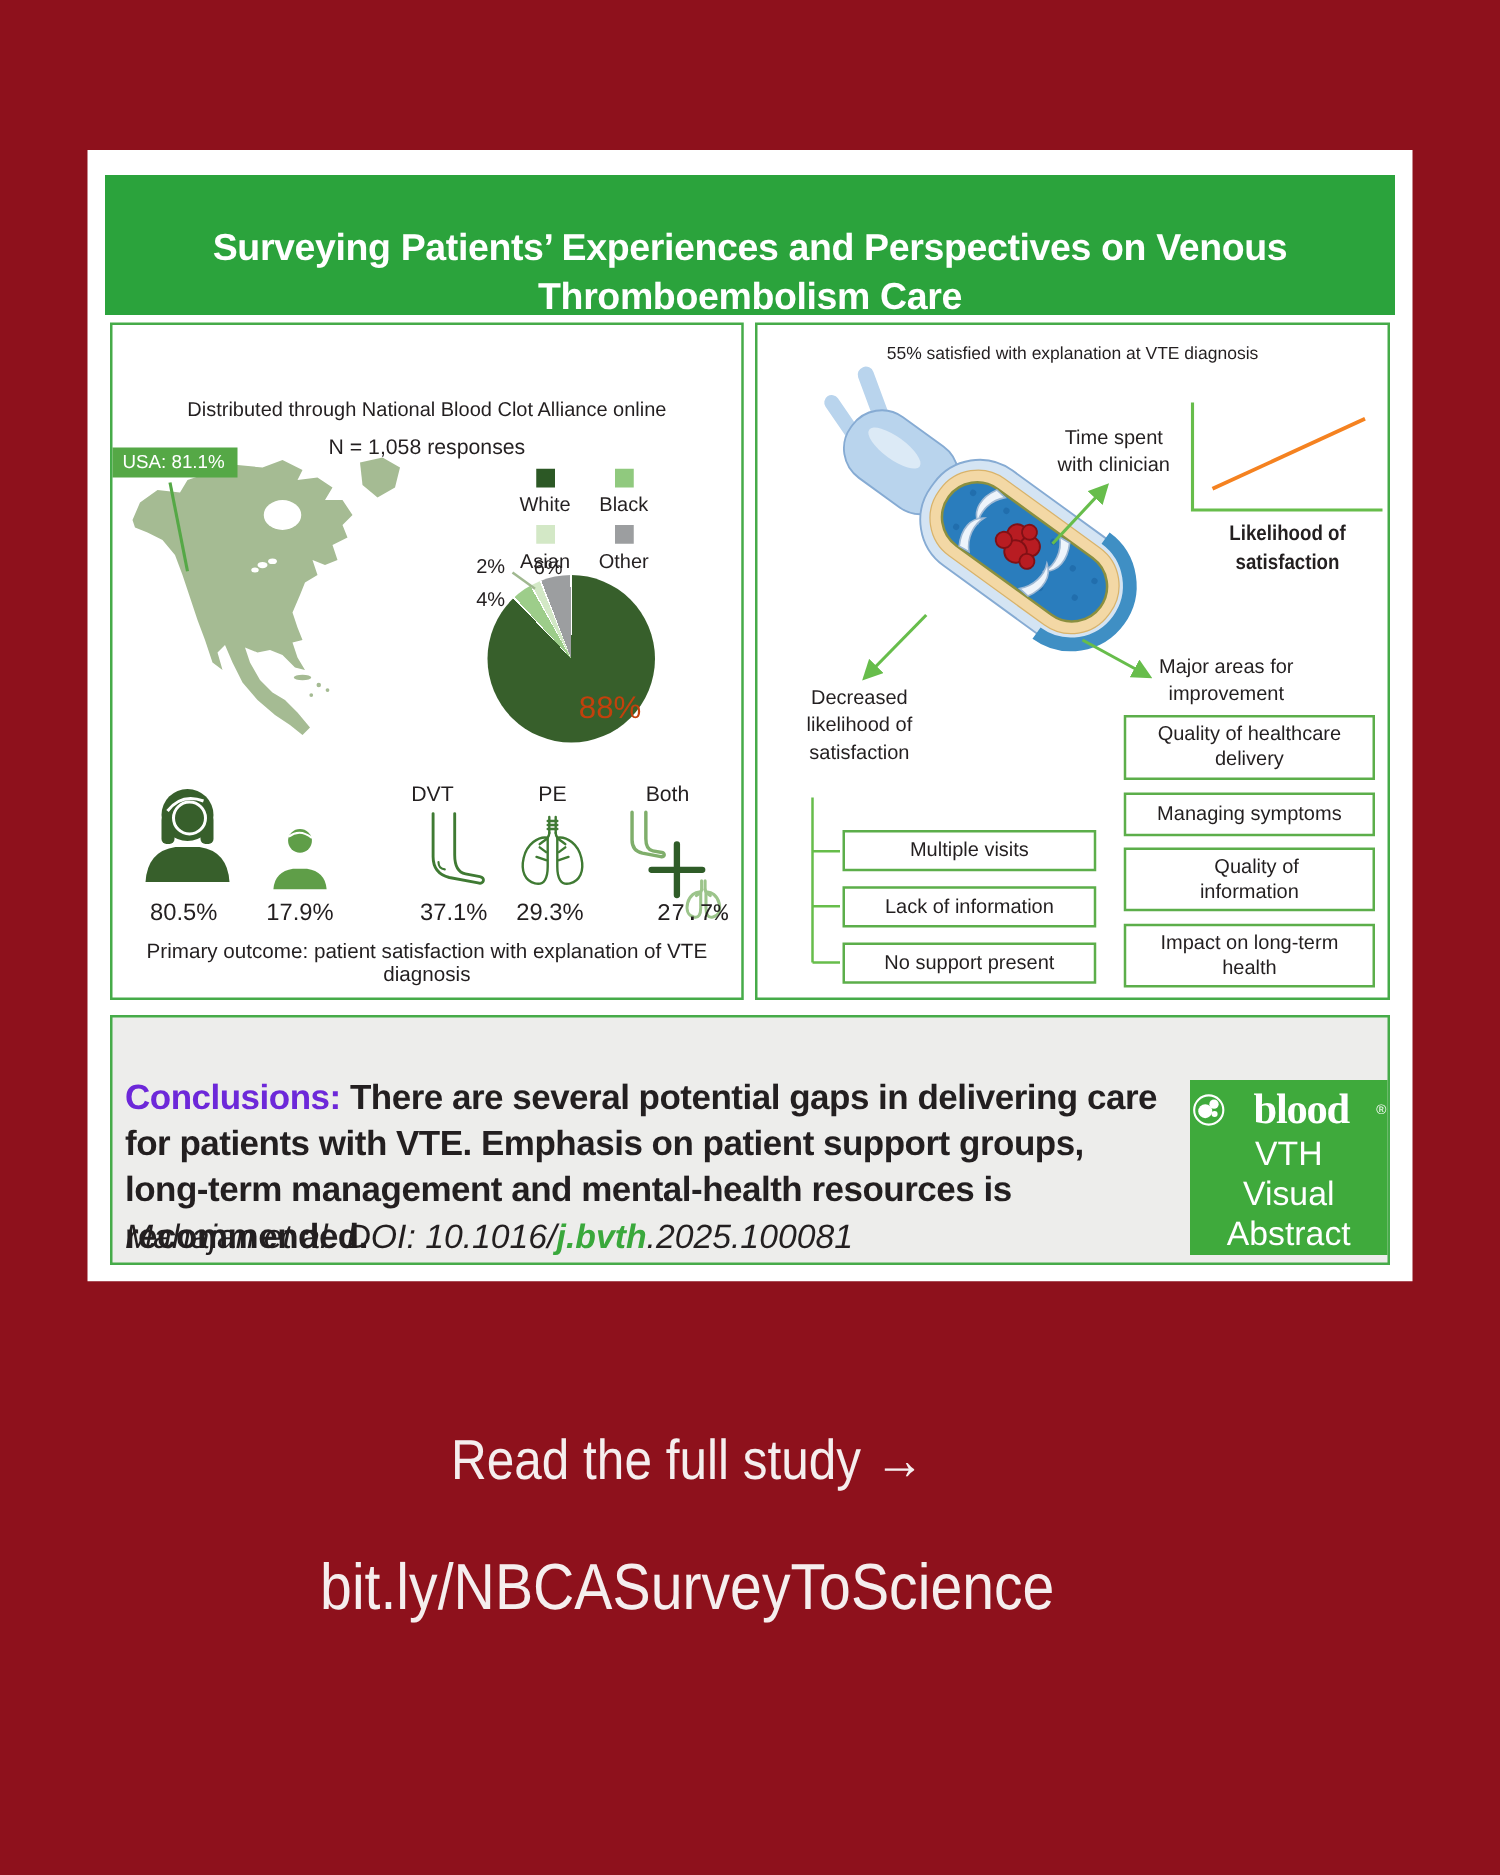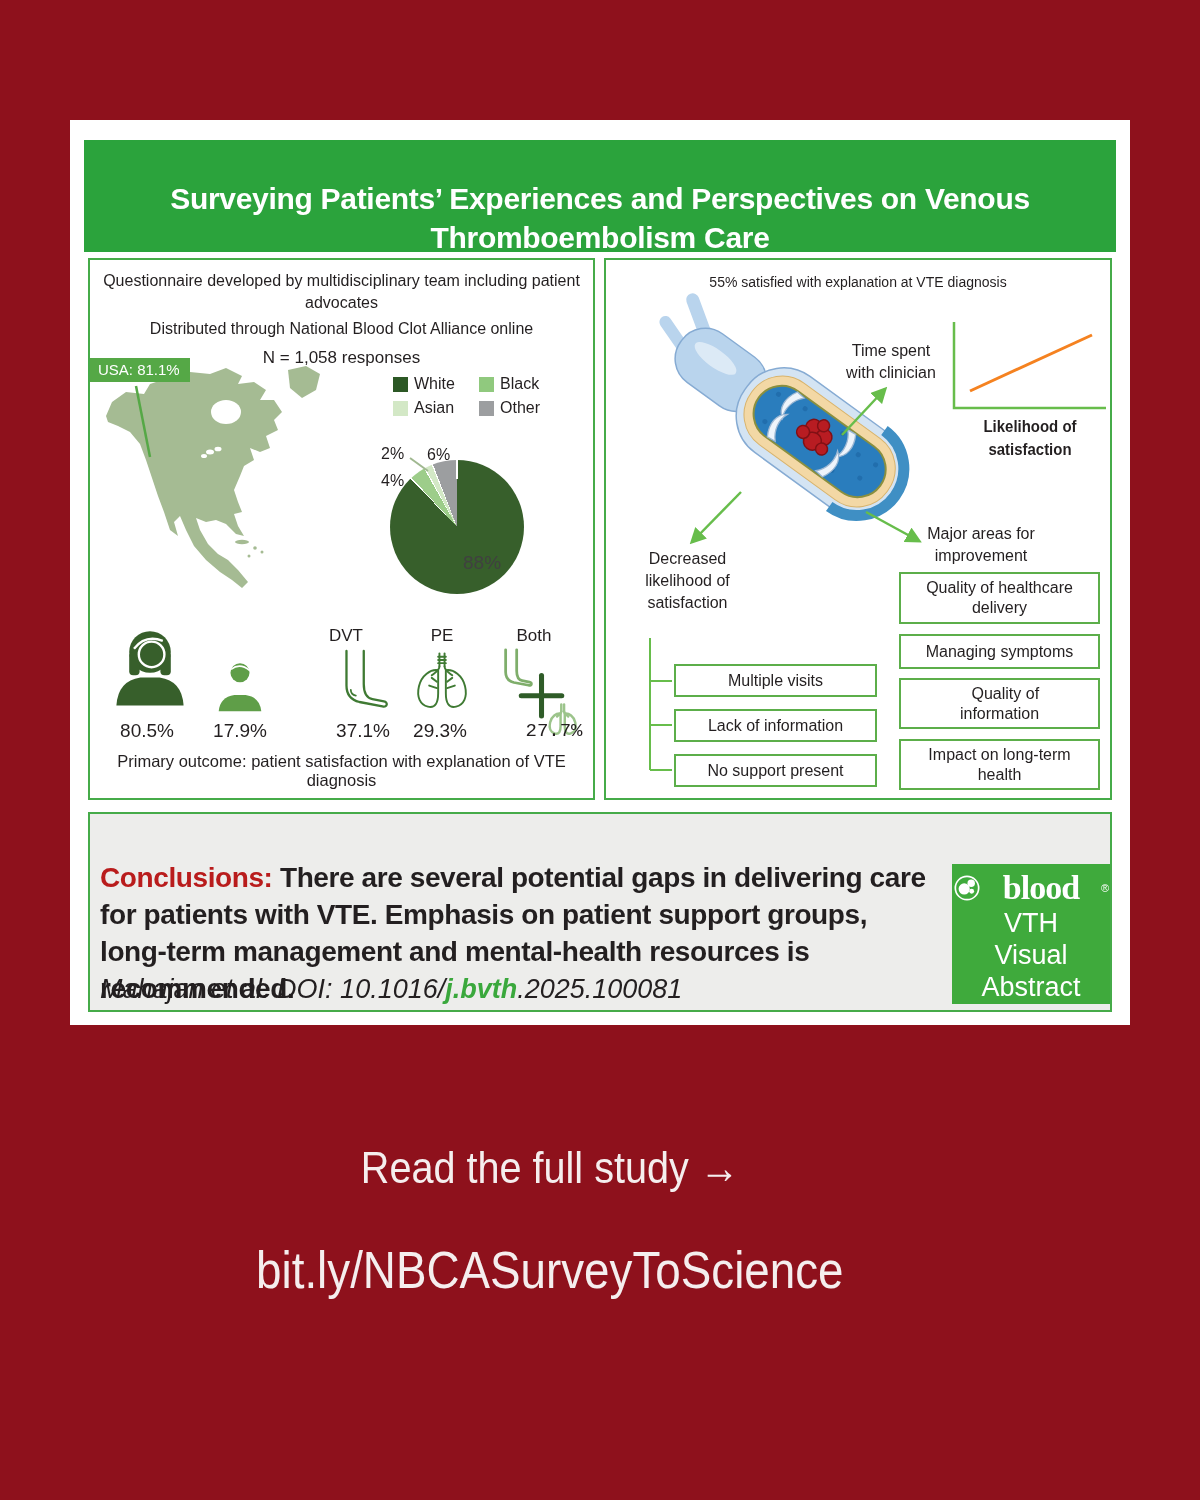--- a/index.html
+++ b/index.html
@@ -11,51 +11,49 @@
   .card { left:70px; top:120px; width:1060px; height:905px; background:#ffffff; }
   .banner { left:14px; top:20px; width:1032px; height:112px; background:#2ba33c; color:#ffffff;
             font-weight:bold; font-size:30px; line-height:39px; letter-spacing:-0.3px; }
   .panel { border:2px solid #46ab49; background:#ffffff; }
   .panel-left  { left:18px;  top:138px; width:507px; height:542px; }
   .panel-right { left:534px; top:138px; width:508px; height:542px; }
   .smalltext { font-size:16px; line-height:22px; }
   .value { font-size:19px; }
   .usa-callout { background:#55a846; color:#ffffff; font-size:15px; padding:3px 10px 4px 8px; }
   .legend { display:grid; grid-template-columns:86px auto; row-gap:6px; column-gap:0; font-size:16px; }
-  .legend-item { display:flex; align-items:center; gap:6px; }
+  .legend-item { display:flex; align-items:center; gap:6px;flex-direction:column; }
   .swatch { width:15px; height:15px; display:inline-block; }
   .pie { width:134px; height:134px; border-radius:50%; }
   .pielabel { font-size:16px; }
   .greenbox { border:2px solid #5cae4a; display:flex; align-items:center; justify-content:center;
               text-align:center; font-size:16px; line-height:20px; background:#ffffff; }
   .conclusions { left:18px; top:692px; width:1024px; height:200px; background:#ededeb; border:2px solid #46ab49; }
   .conc-text { font-size:28px; line-height:37px; font-weight:bold; letter-spacing:-0.4px; }
-  .conc-label { color:#b91c1c; }
+  .conc-label { color:#6d28d9; }
   .citation { font-size:27px; font-style:italic; }
   .cit-journal { color:#3aa83c; font-weight:bold; }
   .logo-box { background:#3faa3c; color:#ffffff; text-align:center; }
   .logo-word { font-family:"Liberation Serif", serif; font-weight:bold; font-size:34px; letter-spacing:-1px; }
   .logo-lines { font-size:27px; line-height:32px; }
   .cond { transform:scaleX(0.88); transform-origin:center top; }
   .footer-text { color:#f5eeee; text-align:center; }
 </style>
 </head>
 <body>
 
 <div class="abs card">
 
   <div class="abs banner ctr pre">
     <span>Surveying Patients’ Experiences and Perspectives on Venous
 Thromboembolism Care</span>
   </div>
 
   <div class="abs panel panel-left">
 
-    <div class="abs ctr pre smalltext" style="left:0;top:10px;width:100%;">Questionnaire developed by multidisciplinary team including  patient
-advocates</div>
     <div class="abs ctr smalltext" style="left:0;top:58px;width:100%;">Distributed through National Blood Clot Alliance online</div>
     <div class="abs ctr" style="left:0;top:88px;width:100%;font-size:17px;">N = 1,058 responses</div>
 
     <svg class="abs" style="left:2px;top:100px;" width="246" height="258" viewBox="0 0 246 258">
       <path fill="#a5bb93" d="M14 56 L20 42 L34 32 L52 34 L58 24 L76 18 L98 12 L118 14 L134 8 L150 16 L146 24 L162 22 L174 30 L168 40 L182 40 L190 52 L182 60 L186 70 L174 76 L178 88 L168 92 L158 88 L162 100 L152 106 L148 116 L142 130 L146 142 L150 152 L142 154 L146 166 L152 176 L144 174 L134 164 L124 160 L114 162 L104 158 L108 170 L116 184 L126 194 L136 200 L146 210 L156 222 L150 228 L140 220 L128 212 L114 200 L102 186 L94 170 L88 156 L82 162 L86 176 L78 170 L72 152 L66 136 L60 118 L54 100 L48 84 L38 72 L26 66 L16 62 Z"></path>
       <path fill="#a5bb93" d="M196 10 L214 6 L228 14 L224 30 L210 38 L198 28 Z"></path>
       <ellipse cx="134" cy="52" rx="15" ry="12" fill="#ffffff"></ellipse>
       <ellipse cx="118" cy="92" rx="4" ry="2.5" fill="#ffffff"></ellipse>
       <ellipse cx="126" cy="89" rx="3.5" ry="2.3" fill="#ffffff"></ellipse>
       <ellipse cx="112" cy="96" rx="3" ry="2" fill="#ffffff"></ellipse>
@@ -83,21 +81,21 @@
       <div class="legend-item">
           <span class="swatch" style="background:#9c9ea0;"></span>
           <span>Other</span>
         </div>
     </div>
 
     <div id="pie" class="abs pie" style="left: 300px; top: 200px; background: conic-gradient(rgb(255, 255, 255) 0deg, rgb(255, 255, 255) 0.6deg, rgb(55, 95, 43) 0.6deg, rgb(55, 95, 43) 316.2deg, rgb(255, 255, 255) 316.2deg, rgb(255, 255, 255) 316.8deg, rgb(255, 255, 255) 316.8deg, rgb(255, 255, 255) 317.4deg, rgb(157, 205, 138) 317.4deg, rgb(157, 205, 138) 330.6deg, rgb(255, 255, 255) 330.6deg, rgb(255, 255, 255) 331.2deg, rgb(255, 255, 255) 331.2deg, rgb(255, 255, 255) 331.8deg, rgb(211, 232, 198) 331.8deg, rgb(211, 232, 198) 337.8deg, rgb(255, 255, 255) 337.8deg, rgb(255, 255, 255) 338.4deg, rgb(255, 255, 255) 338.4deg, rgb(255, 255, 255) 339deg, rgb(156, 158, 160) 339deg, rgb(156, 158, 160) 359.4deg, rgb(255, 255, 255) 359.4deg, rgb(255, 255, 255) 360deg);"></div>
     <div class="abs pielabel" style="left:291px;top:185px;">2%</div>
     <div class="abs pielabel" style="left:337px;top:186px;">6%</div>
     <div class="abs pielabel" style="left:291px;top:212px;">4%</div>
-    <div class="abs pielabel" style="left:373px;top:292px;color:#404040;font-size:19px;">88%</div>
+    <div class="abs pielabel" style="left:373px;top:292px;color:#c2410c;font-size:25px;">88%</div>
     <svg class="abs" style="left:280px;top:185px;" width="100" height="50">
       <line x1="40" y1="13" x2="58" y2="26" stroke="#a0b890" stroke-width="2"></line>
     </svg>
 
     <svg class="abs" style="left:20px;top:362px;" width="80" height="92" viewBox="0 0 100 100">
       <circle cx="50" cy="30" r="26" fill="#375f2b"></circle>
       <rect x="24" y="30" width="13" height="29" rx="5" fill="#375f2b"></rect>
       <rect x="63" y="30" width="13" height="29" rx="5" fill="#375f2b"></rect>
       <circle cx="52" cy="33" r="16" fill="#375f2b" stroke="#ffffff" stroke-width="3"></circle>
       <path d="M30 26 Q44 8 66 16" stroke="#ffffff" stroke-width="3" fill="none"></path>

